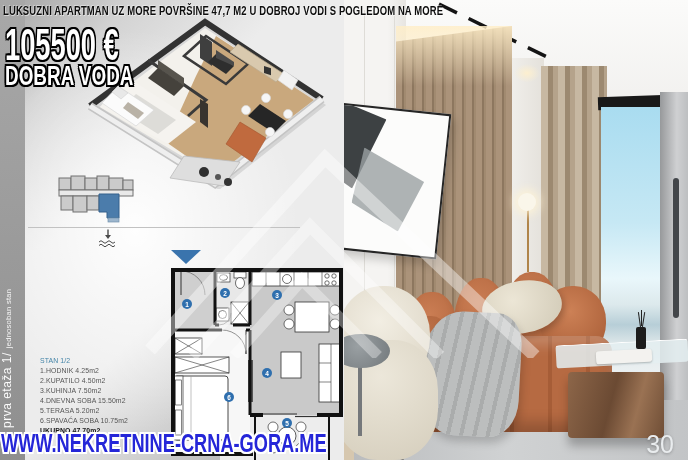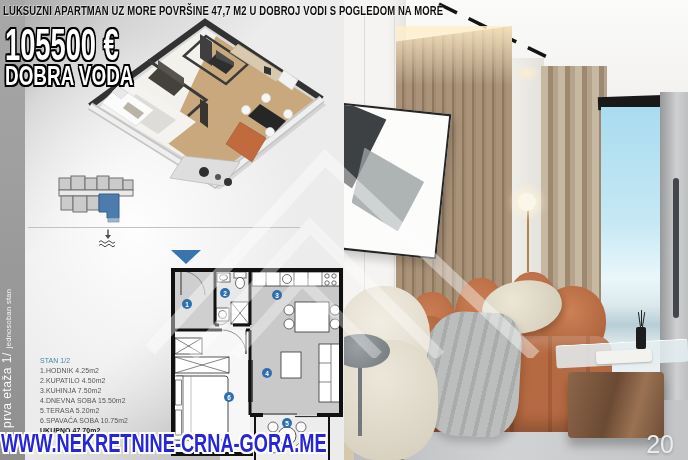--- a/index.html
+++ b/index.html
@@ -362,15 +362,15 @@
     <path d="M 20,212 L 195,20 L 405,218" fill="none" stroke="rgba(255,255,255,0.42)" stroke-width="13"></path>
     <path d="M 62,218 L 180,88 L 310,218" fill="none" stroke="rgba(255,255,255,0.38)" stroke-width="12"></path>
     <path d="M 104,218 L 172,142 L 248,218" fill="none" stroke="rgba(255,255,255,0.34)" stroke-width="11"></path>
   </svg>
 
   <div class="abs title">LUKSUZNI APARTMAN UZ MORE POVRŠINE 47,7 M2 U DOBROJ VODI S POGLEDOM NA MORE</div>
   <div class="abs price">105500 €</div>
   <div class="abs location">DOBRA VODA</div>
 
   <div class="abs watermark">WWW.NEKRETNINE-CRNA-GORA.ME</div>
-  <div class="abs page-number">20</div>
+  <div class="abs page-number">30</div>
 
 </div>
 
 </body></html>

